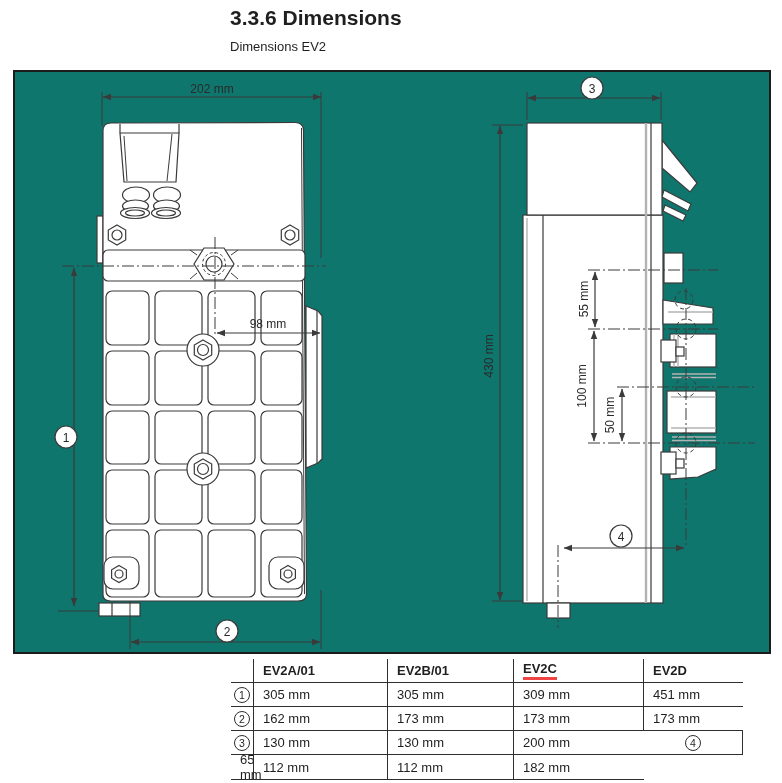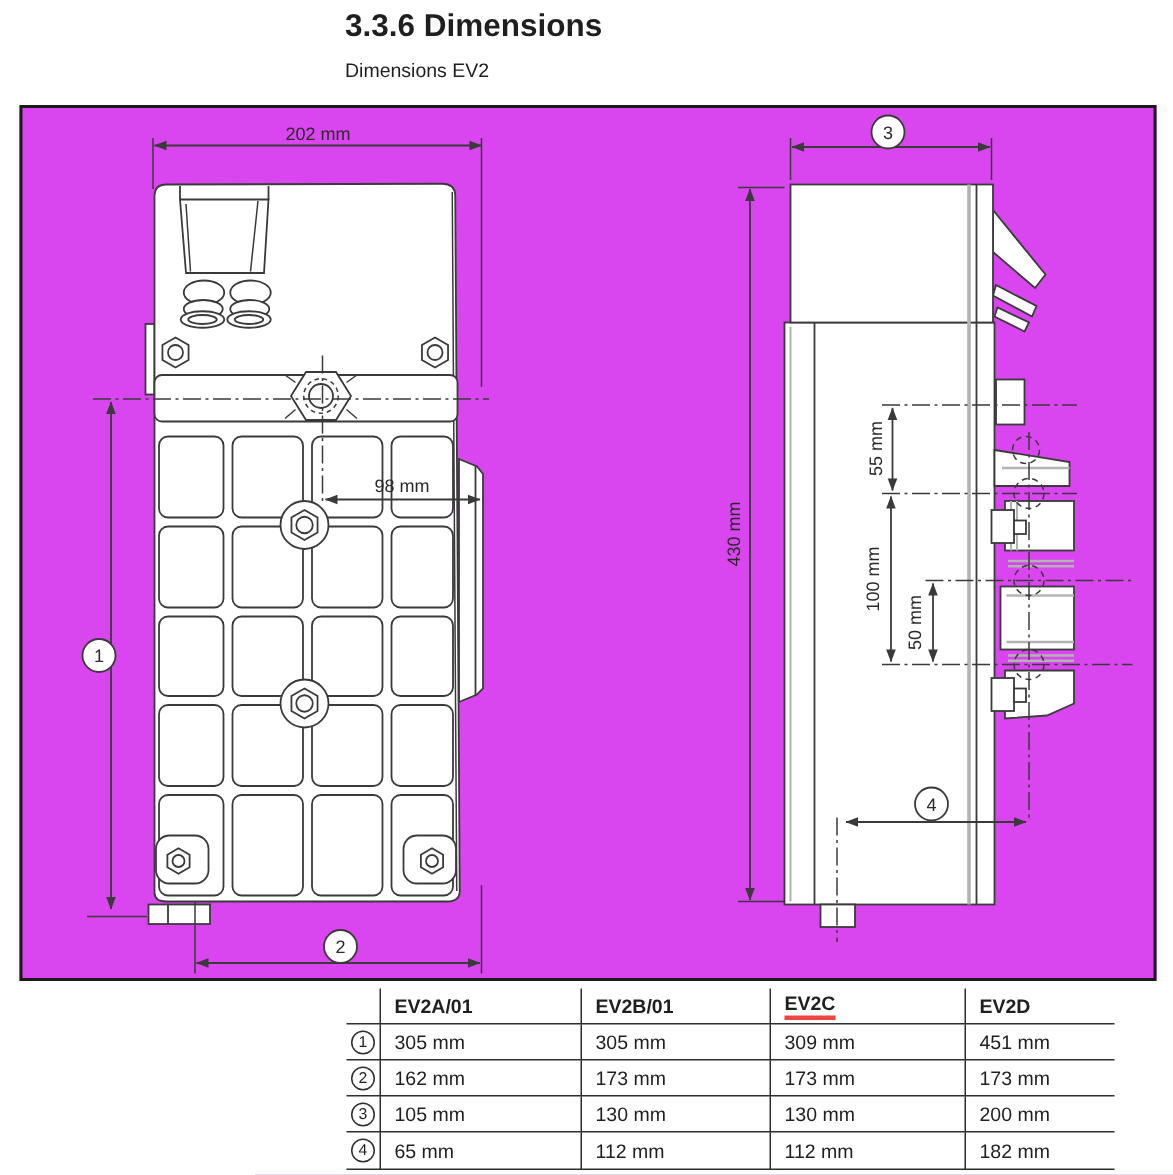--- a/index.html
+++ b/index.html
@@ -1,21 +1,21 @@
 <!DOCTYPE html>
 <html><head>
 <meta charset="utf-8">
 <style>
   html,body{margin:0;padding:0;background:#ffffff;}
   body{width:782px;height:783px;position:relative;overflow:hidden;
        font-family:"Liberation Sans",sans-serif;color:#1f1f1f;}
   .section-title{position:absolute;left:230px;top:6px;font-size:21px;font-weight:bold;}
   .figure-title{position:absolute;left:230px;top:39px;font-size:13px;font-weight:normal;}
   .figure-frame{position:absolute;left:13px;top:70px;width:758px;height:584px;
-                border:2px solid #1b1b1b;box-sizing:border-box;background:#d946ef;}
+                border:2px solid #1b1b1b;box-sizing:border-box;background:#0f766e;}
   .figure-frame svg{display:block;}
 
   
   .dim-table{position:absolute;left:231px;top:659px;width:512px;
              display:grid;grid-template-columns:23px 134px 126px 130px 99px;
              grid-template-rows:24px 24px 24px 24px 25px;font-size:13px;}
   .dim-table .cell{display:flex;align-items:center;padding-left:9px;box-sizing:border-box;
                    border-bottom:1.5px solid #2e2e2e;}
   .dim-table .vline{border-right:1.5px solid #2e2e2e;}
   .dim-table .hdr{font-weight:bold;}
@@ -253,21 +253,20 @@
       <span class="ref-circle">2</span>
     </div>
   <div class="cell vline">162 mm</div>
   <div class="cell vline">173 mm</div>
   <div class="cell vline">173 mm</div>
   <div class="cell">173 mm</div>
 
   <div class="cell vline refcell">
       <span class="ref-circle">3</span>
     </div>
-  <div class="cell vline">105 mm</div>
   <div class="cell vline">130 mm</div>
   <div class="cell vline">130 mm</div>
   <div class="cell">200 mm</div>
 
   <div class="cell vline refcell">
       <span class="ref-circle">4</span>
     </div>
   <div class="cell vline">65 mm</div>
   <div class="cell vline">112 mm</div>
   <div class="cell vline">112 mm</div>

